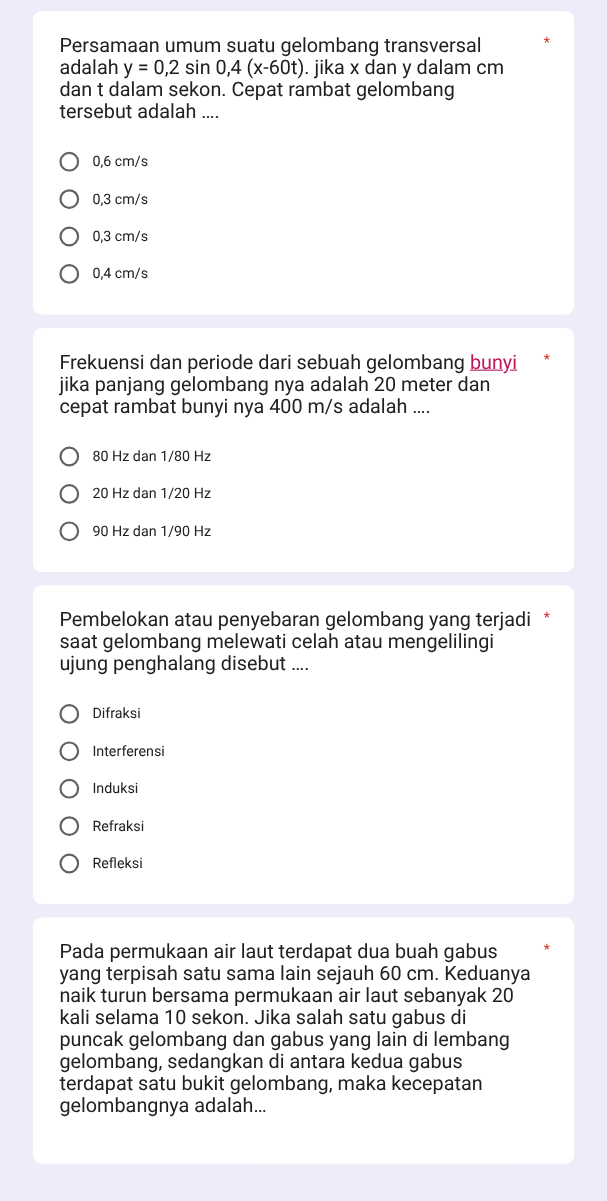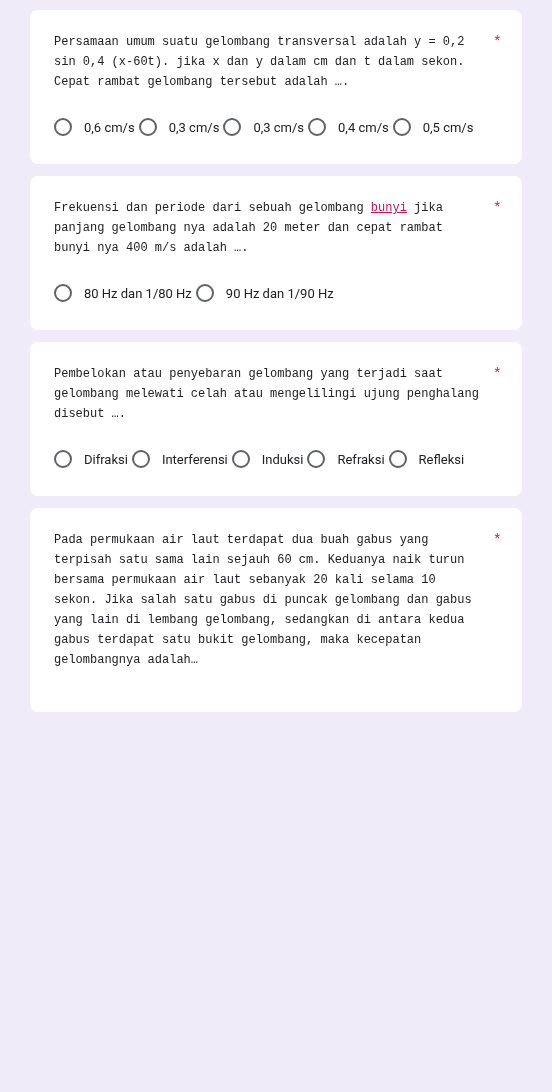--- a/index.html
+++ b/index.html
@@ -12,35 +12,34 @@
     color: #202124;
   }
   .card {
     background: #fff;
     border-radius: 8px;
     margin-bottom: 12px;
     padding: 22px 24px;
     position: relative;
   }
   .question-text {
-    font-size: 12px;
+    font-size: 18px;
     line-height: 20px;
     color: #202124;
     margin-bottom: 20px;
     padding-right: 14px;
-    font-family: Liberation Mono, monospace;
   }
   .required-star {
     color: #d93025;
     position: absolute;
     top: 22px;
     right: 22px;
     font-size: 13px;
   }
-  .options { display: flex; flex-direction: row; gap: 4px; }
+  .options { display: flex; flex-direction: column; gap: 4px; }
   .option {
     display: flex;
     align-items: center;
     min-height: 30px;
     cursor: pointer;
   }
   .radio {
     width: 18px;
     height: 18px;
     border: 2px solid #5f6368;
@@ -75,36 +74,36 @@
         <span class="option-label">0,3 cm/s</span>
       </div>
     <div class="option">
         <span class="radio"></span>
         <span class="option-label">0,3 cm/s</span>
       </div>
     <div class="option">
         <span class="radio"></span>
         <span class="option-label">0,4 cm/s</span>
       </div>
-    <div class="option">
-        <span class="radio"></span>
-        <span class="option-label">0,5 cm/s</span>
-      </div>
   </div>
 </div>
 
 <div class="card">
   <span class="required-star">*</span>
   <div class="question-text">
     <span>Frekuensi dan periode dari sebuah gelombang </span><span class="link-word">bunyi</span><span> jika panjang gelombang nya adalah 20 meter dan cepat rambat bunyi nya 400 m/s adalah ….</span>
   </div>
   <div class="options">
     <div class="option">
         <span class="radio"></span>
         <span class="option-label">80 Hz dan 1/80 Hz</span>
+      </div>
+    <div class="option">
+        <span class="radio"></span>
+        <span class="option-label">20 Hz dan 1/20 Hz</span>
       </div>
     <div class="option">
         <span class="radio"></span>
         <span class="option-label">90 Hz dan 1/90 Hz</span>
       </div>
   </div>
 </div>
 
 <div class="card">
   <span class="required-star">*</span>

